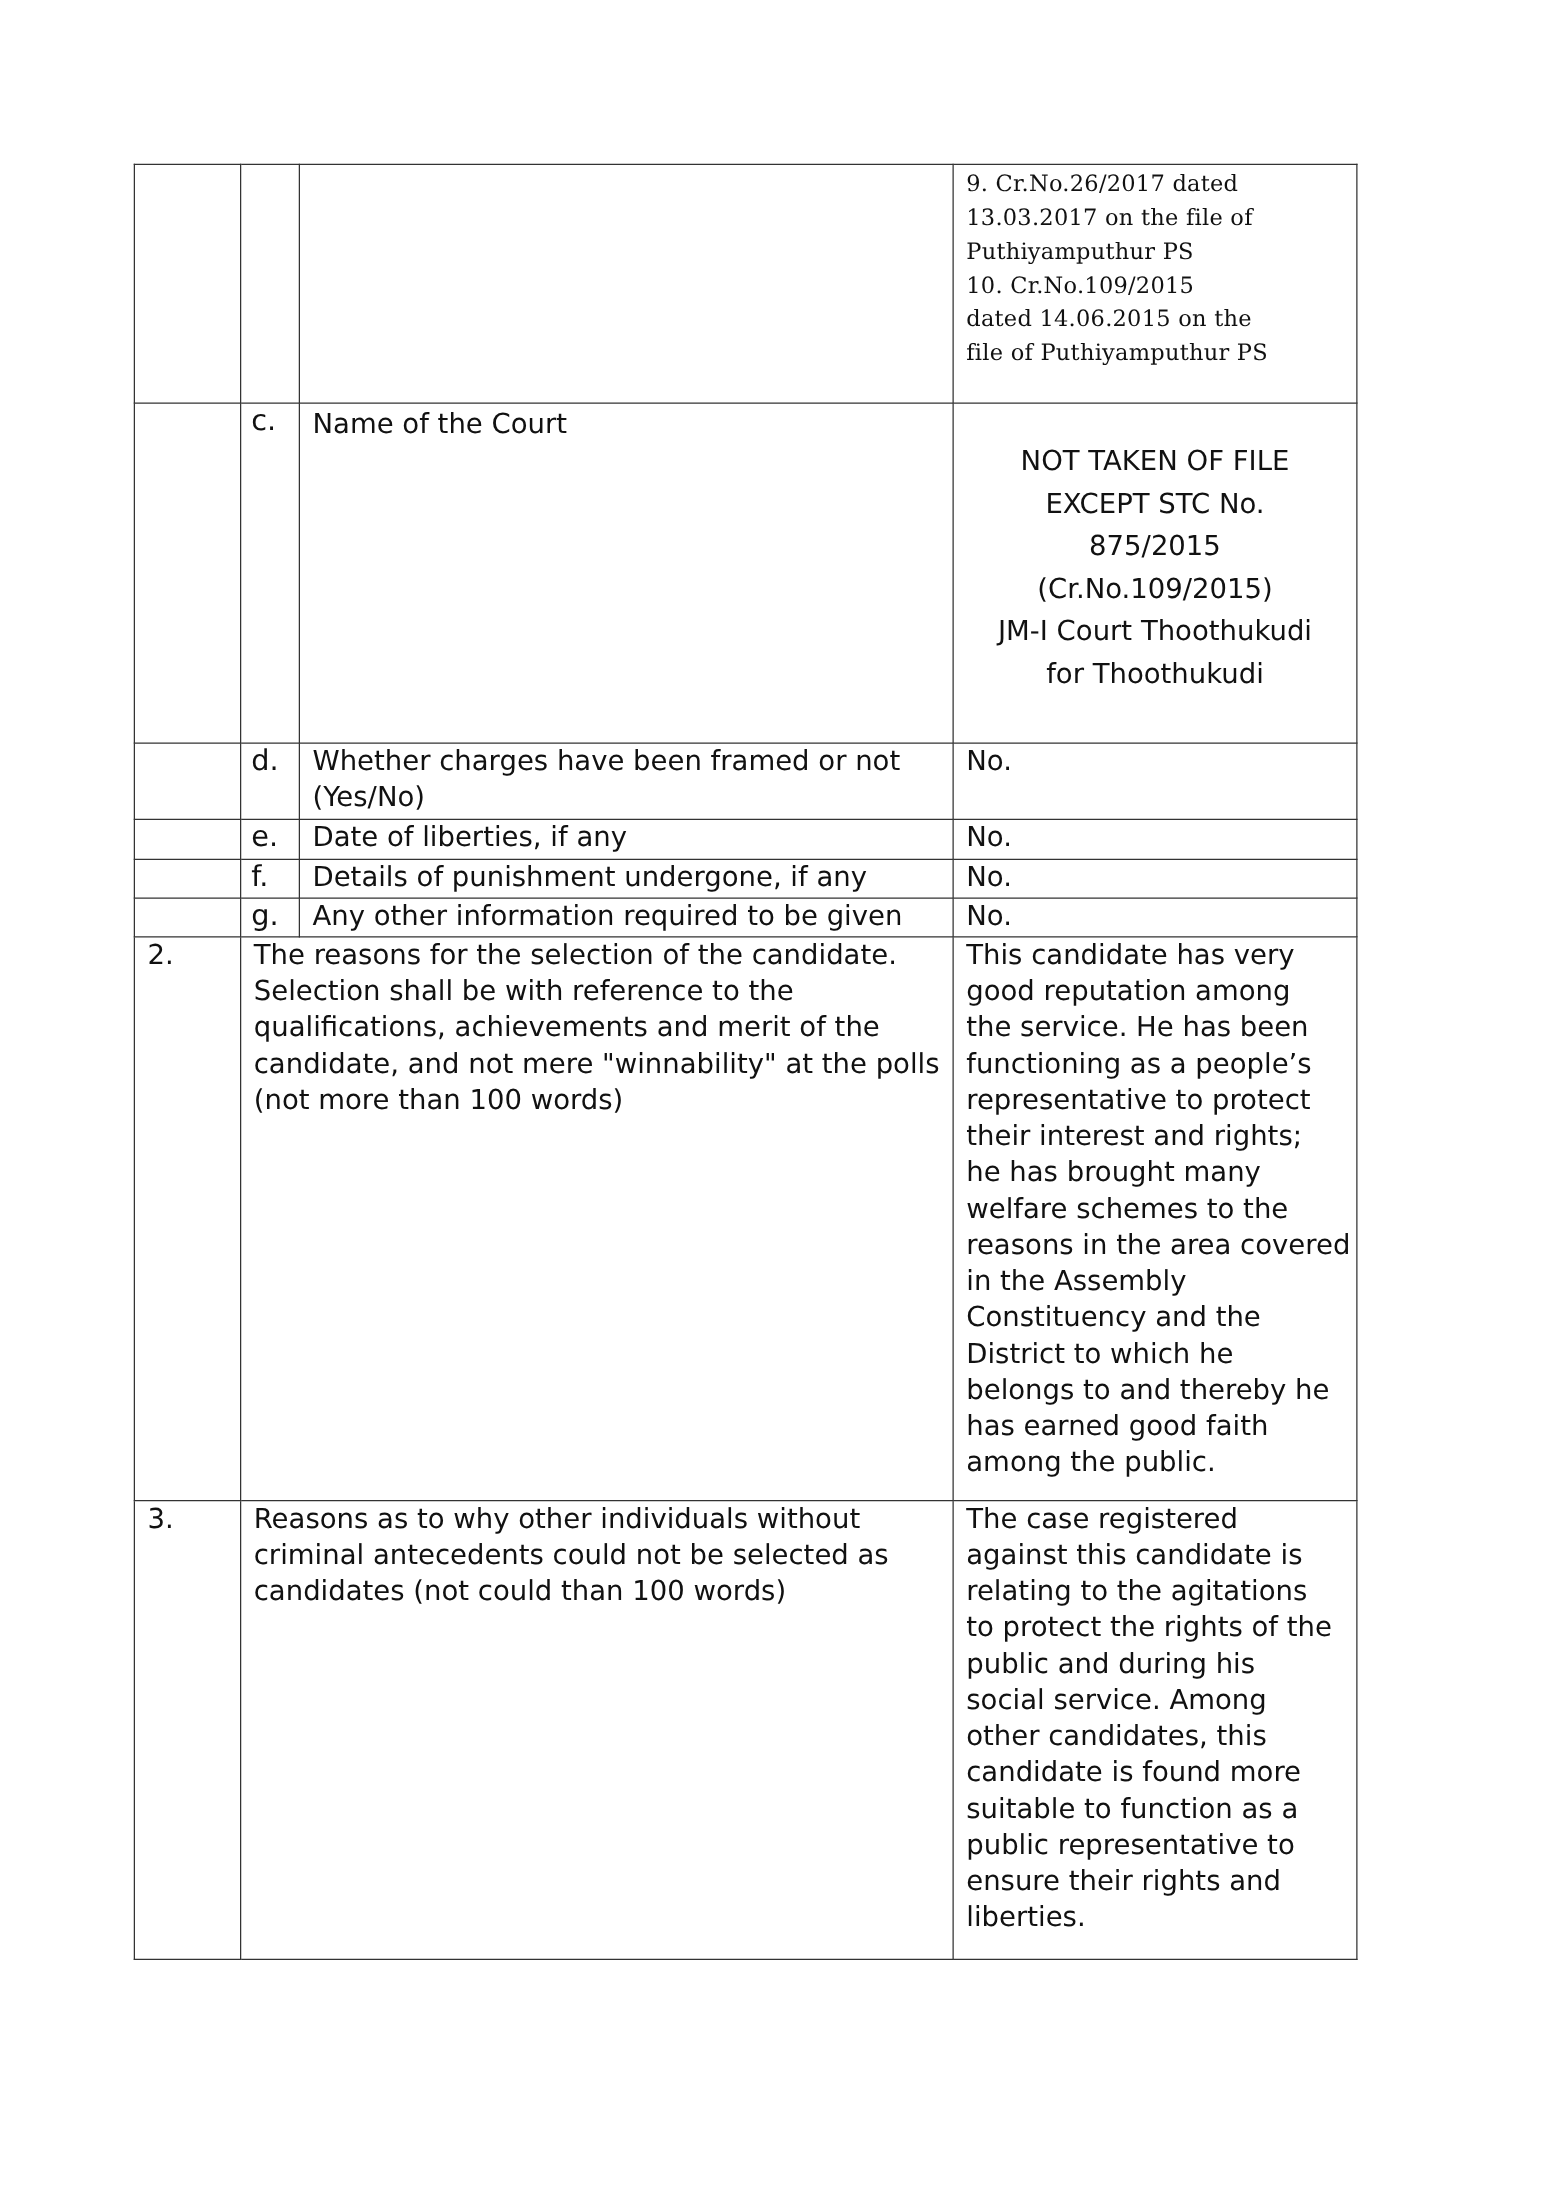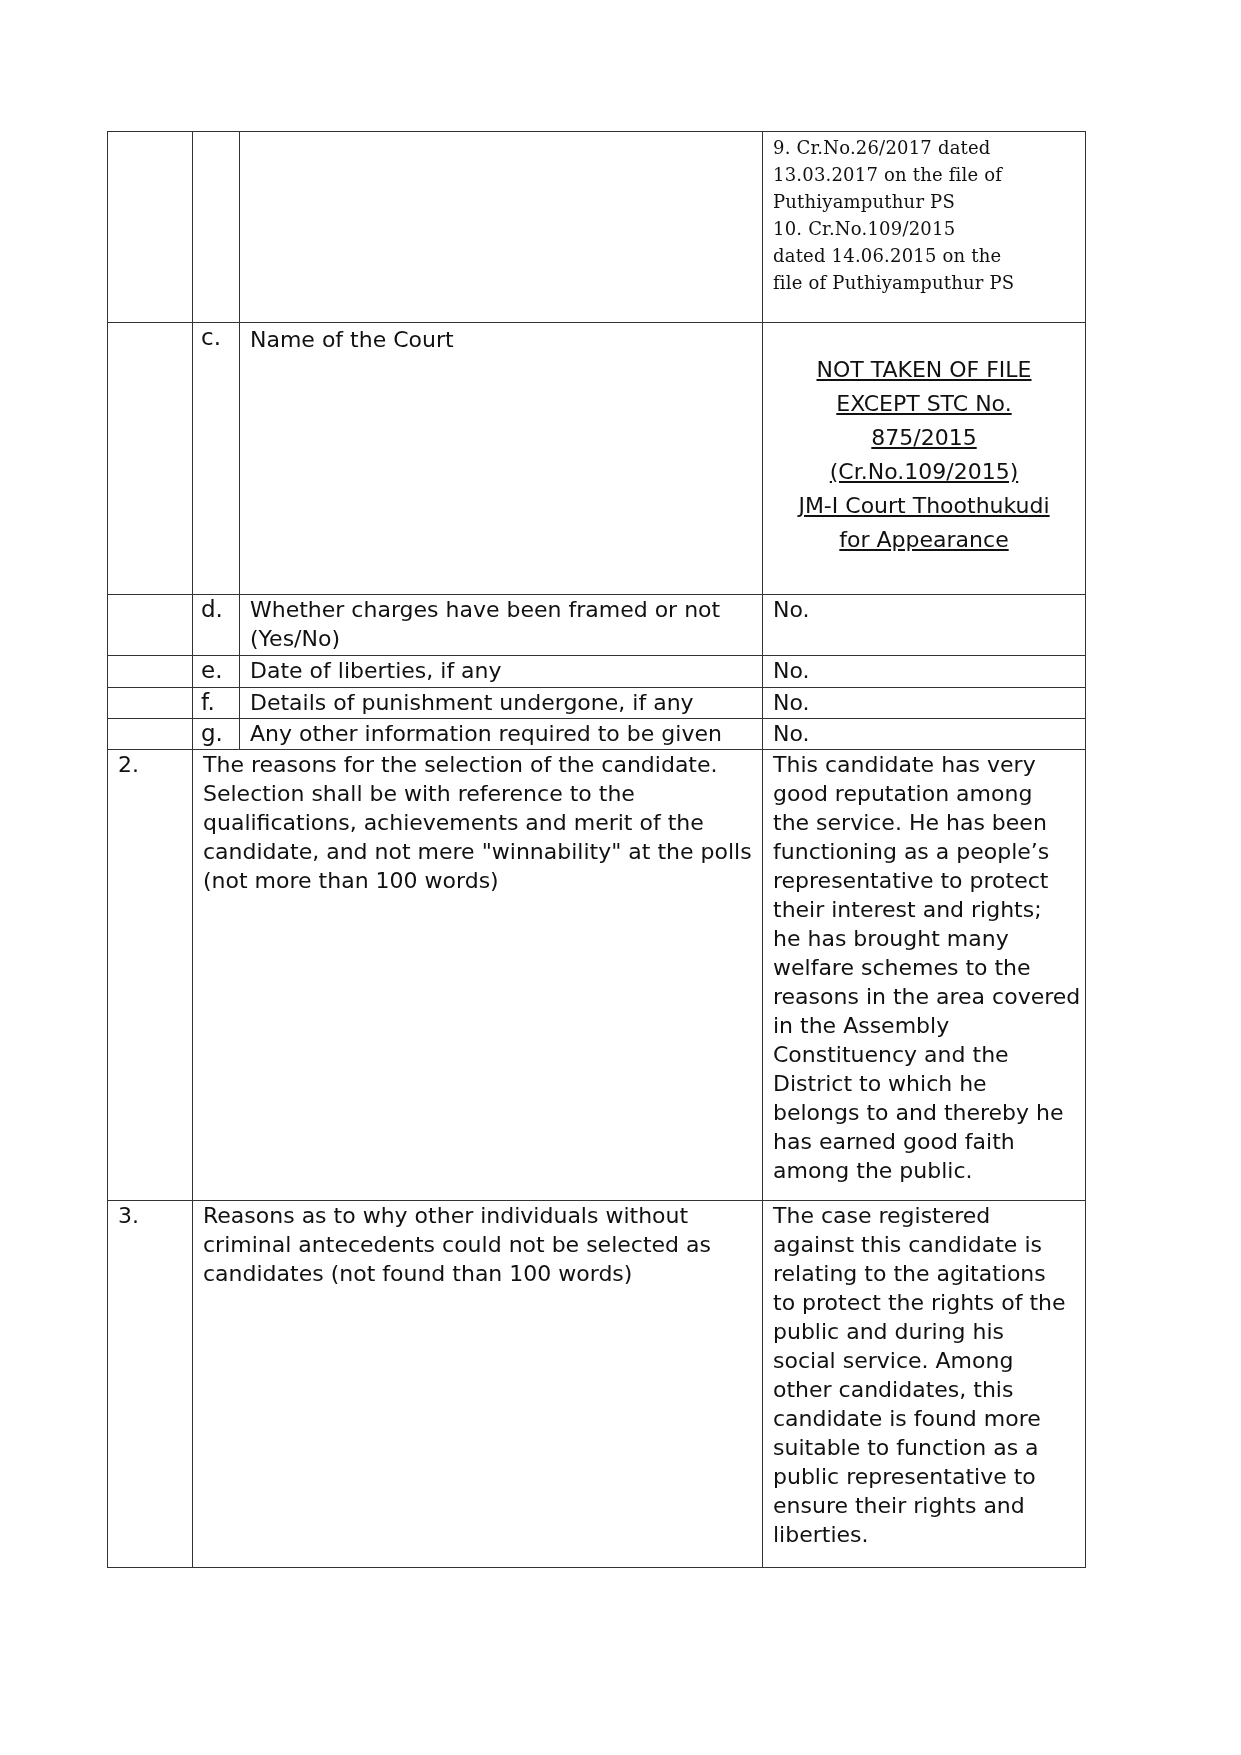--- a/index.html
+++ b/index.html
@@ -36,21 +36,20 @@
       font-size: 18px;
       line-height: 27px;
       letter-spacing: 0.2px;
     }
     .center {
       text-align: center;
     }
     .court-block {
       padding-top: 30px !important;
       line-height: 34px;
-      text-decoration: underline;
     }
     .narrow {
       padding: 0 8px !important;
       font-size: 23px;
       line-height: 29px;
     }
     .tight td {
       line-height: 29px;
     }
     .line {
@@ -87,21 +86,21 @@
   <tr style="height:272px">
     <td></td>
     <td class="narrow">c.</td>
     <td style="padding-top:2px">Name of the Court</td>
     <td class="center court-block">
       <span class="line">NOT TAKEN OF FILE</span>
       <span class="line">EXCEPT STC No.</span>
       <span class="line">875/2015</span>
       <span class="line">(Cr.No.109/2015)</span>
       <span class="line">JM-I Court Thoothukudi</span>
-      <span class="line">for Appearance</span>
+      <span class="line">for Thoothukudi</span>
     </td>
   </tr>
 
   <tr class="tight" style="height:61px">
     <td></td>
     <td class="narrow">d.</td>
     <td>
       <span class="line">Whether charges have been framed or not</span>
       <span class="line">(Yes/No)</span>
     </td>
@@ -155,21 +154,21 @@
       <span class="line">has earned good faith</span>
       <span class="line">among the public.</span>
     </td>
   </tr>
 
   <tr class="tight" style="height:367px">
     <td>3.</td>
     <td colspan="2">
       <span class="line">Reasons as to why other individuals without</span>
       <span class="line">criminal antecedents could not be selected as</span>
-      <span class="line">candidates (not found than 100 words)</span>
+      <span class="line">candidates (not could than 100 words)</span>
     </td>
     <td>
       <span class="line">The case registered</span>
       <span class="line">against this candidate is</span>
       <span class="line">relating to the agitations</span>
       <span class="line">to protect the rights of the</span>
       <span class="line">public and during his</span>
       <span class="line">social service. Among</span>
       <span class="line">other candidates, this</span>
       <span class="line">candidate is found more</span>

